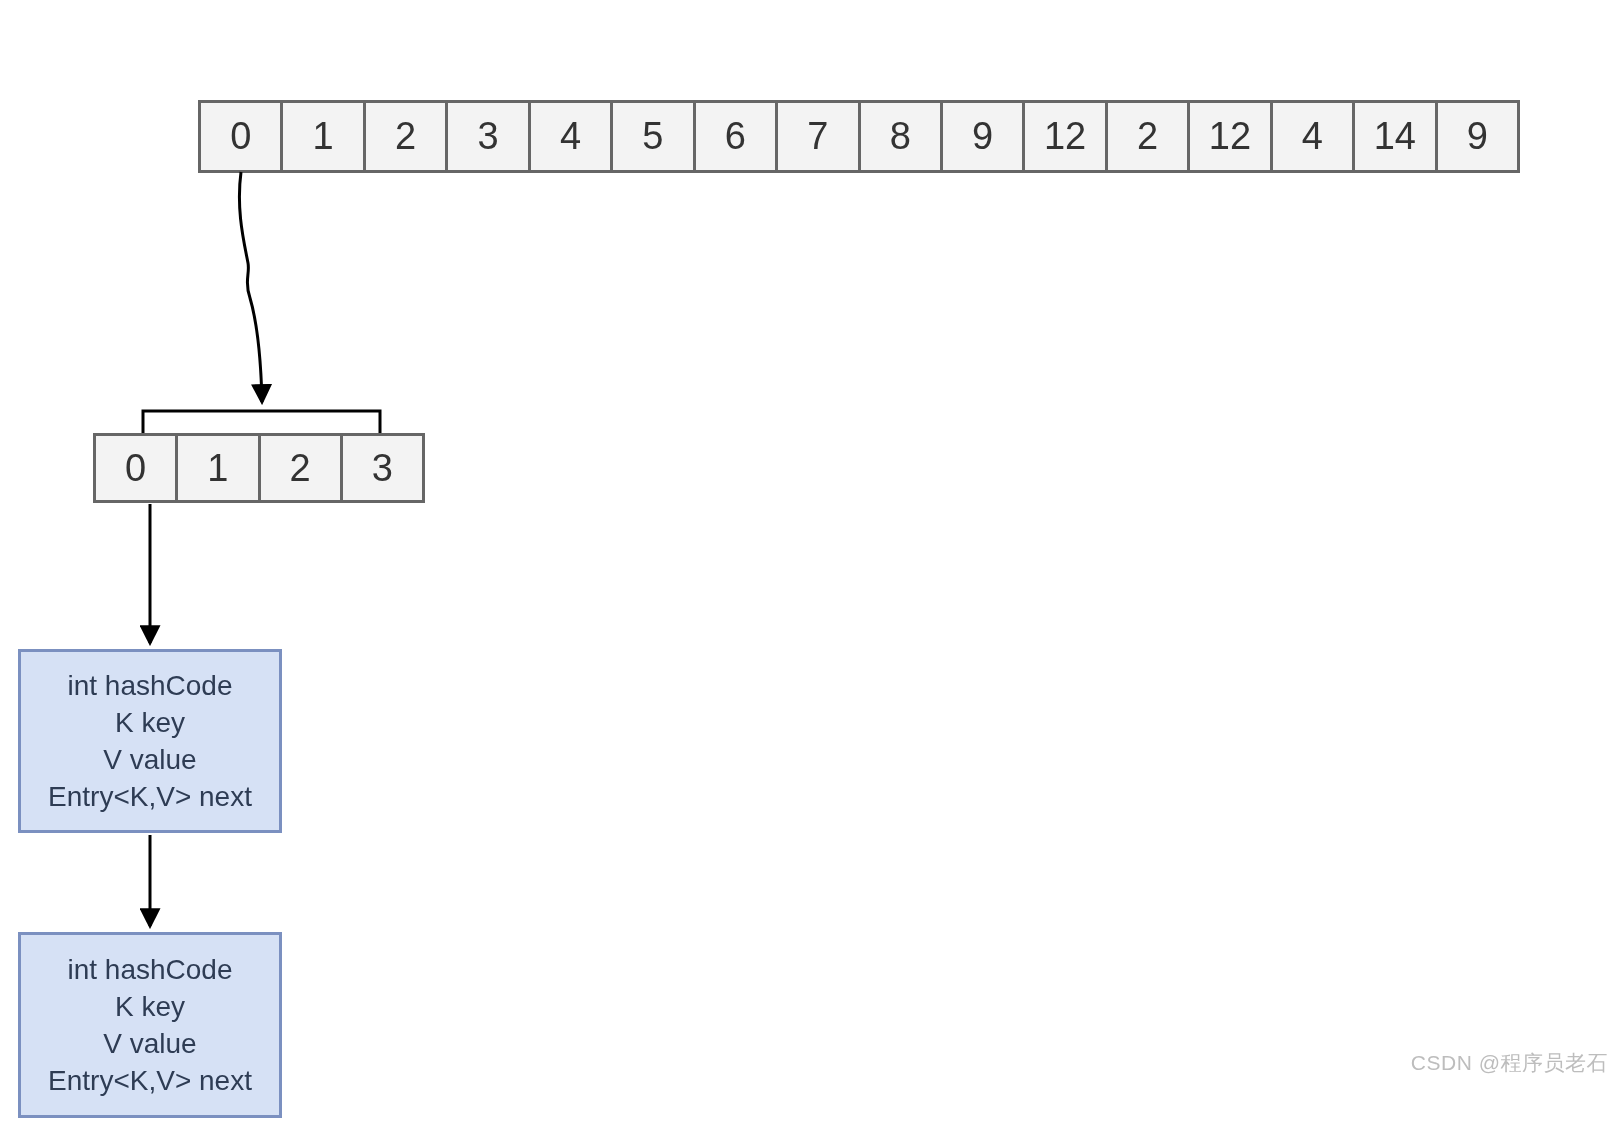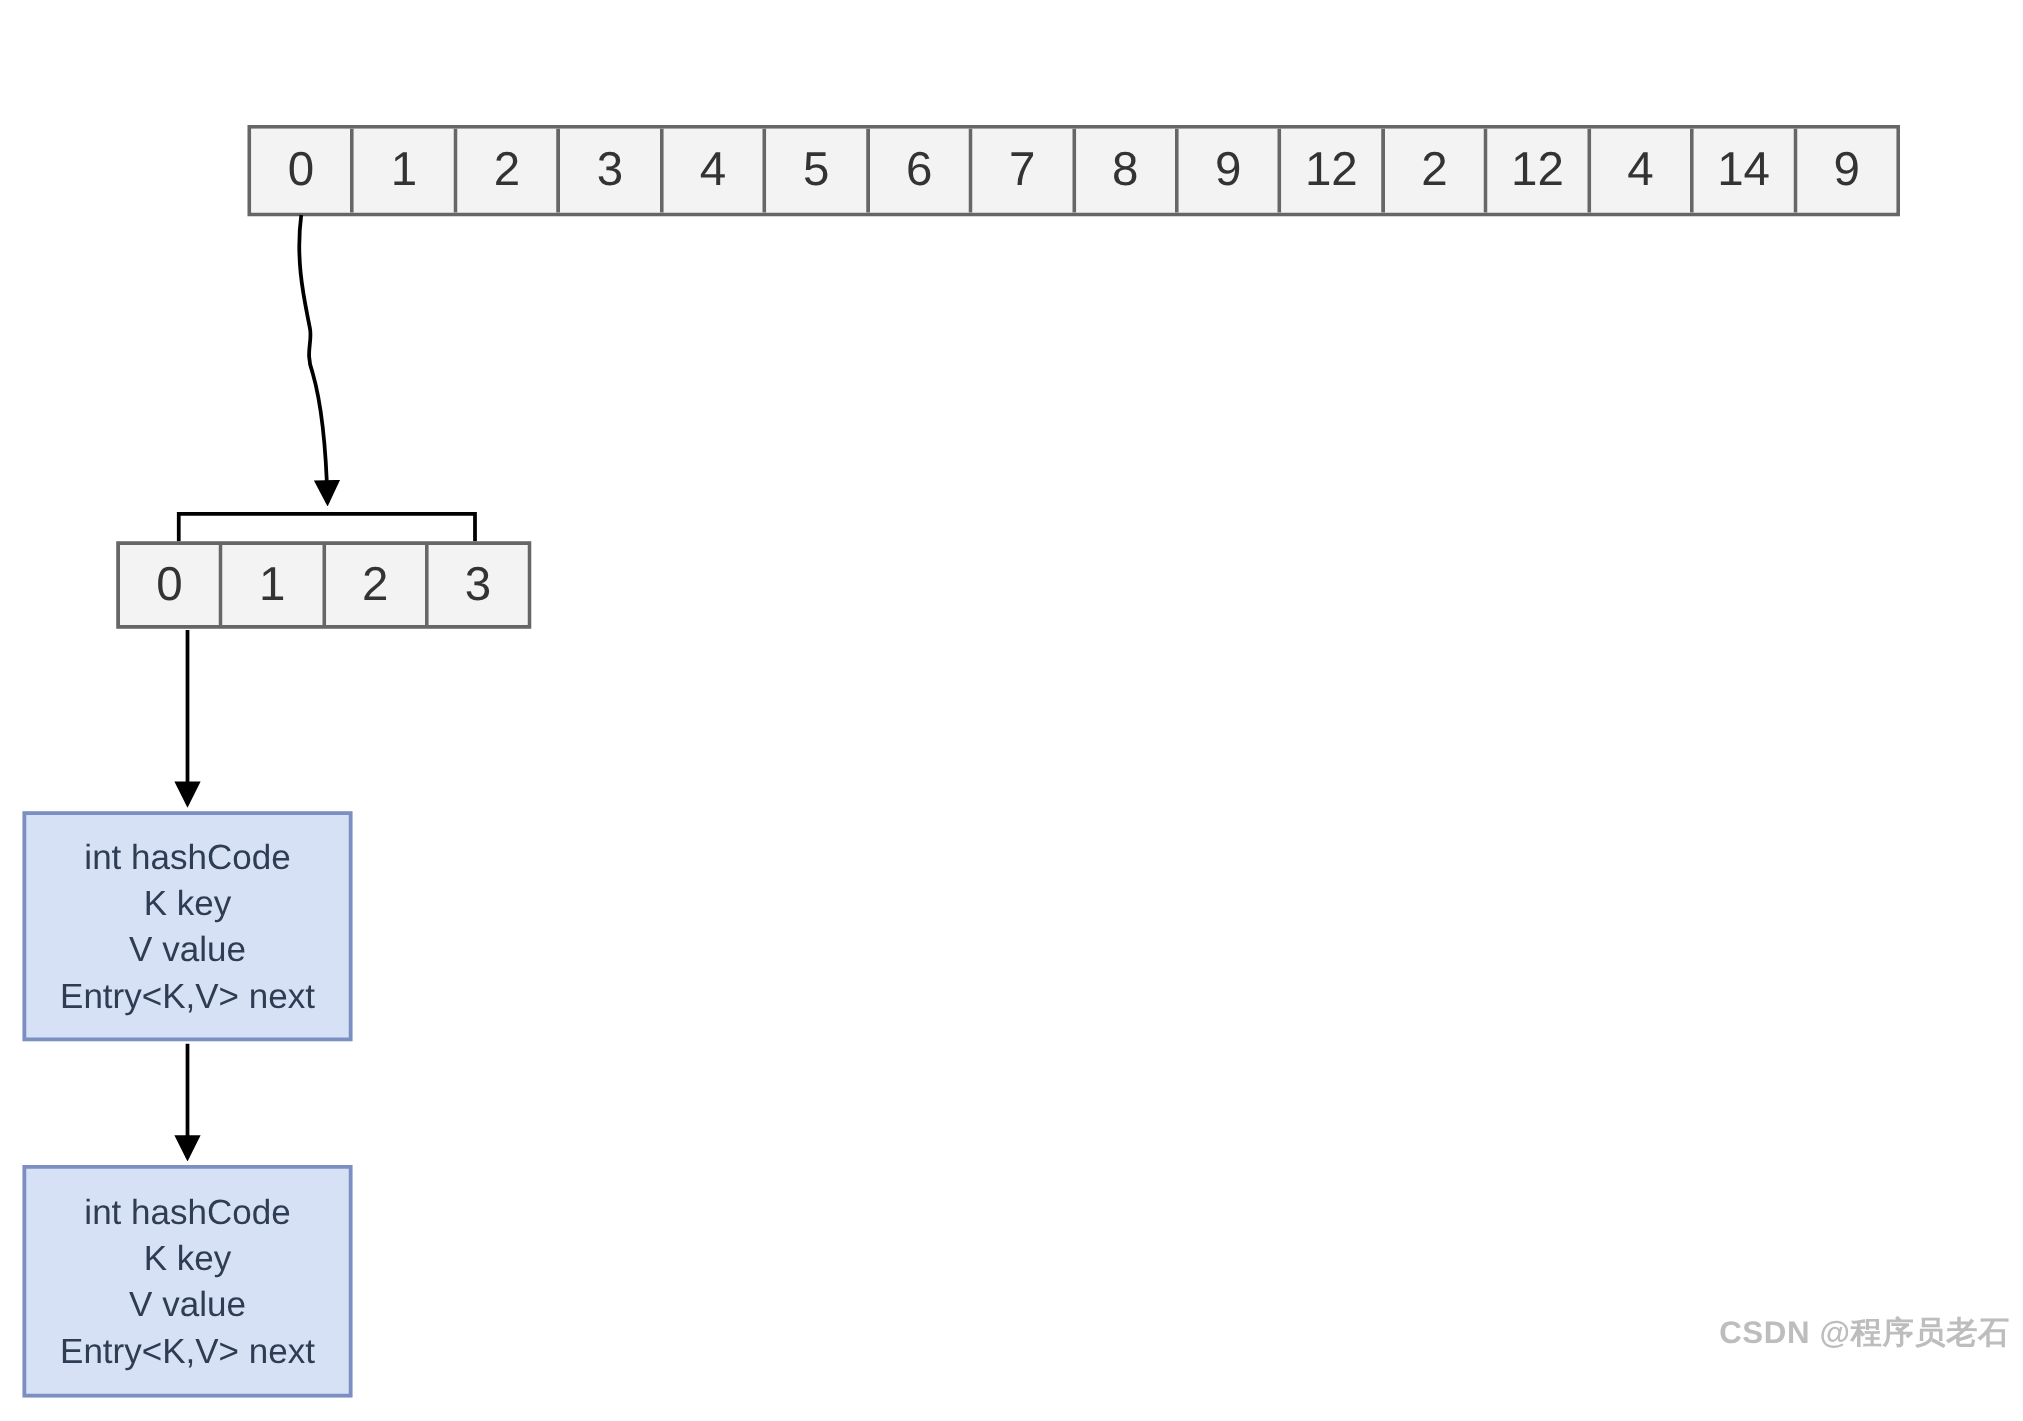--- a/index.html
+++ b/index.html
@@ -67,25 +67,24 @@
     font-size:28px;
     line-height:37px;
   }
   .entry-1{top:649px;height:184px;}
   .entry-2{top:932px;height:186px;}
   .entry-line{white-space:nowrap;}
   .watermark{
     position:absolute;
     right:10px;
     top:1049px;
-    font-size:25px;
+    font-size:21px;
     color:var(--watermark);
     letter-spacing:0.5px;
     white-space:nowrap;
-    font-weight:bold;
   }
 </style>
 </head>
 <body>
 
 <div class="canvas">
 
   <div class="array top-array">
 
   <div class="cell">0</div>

